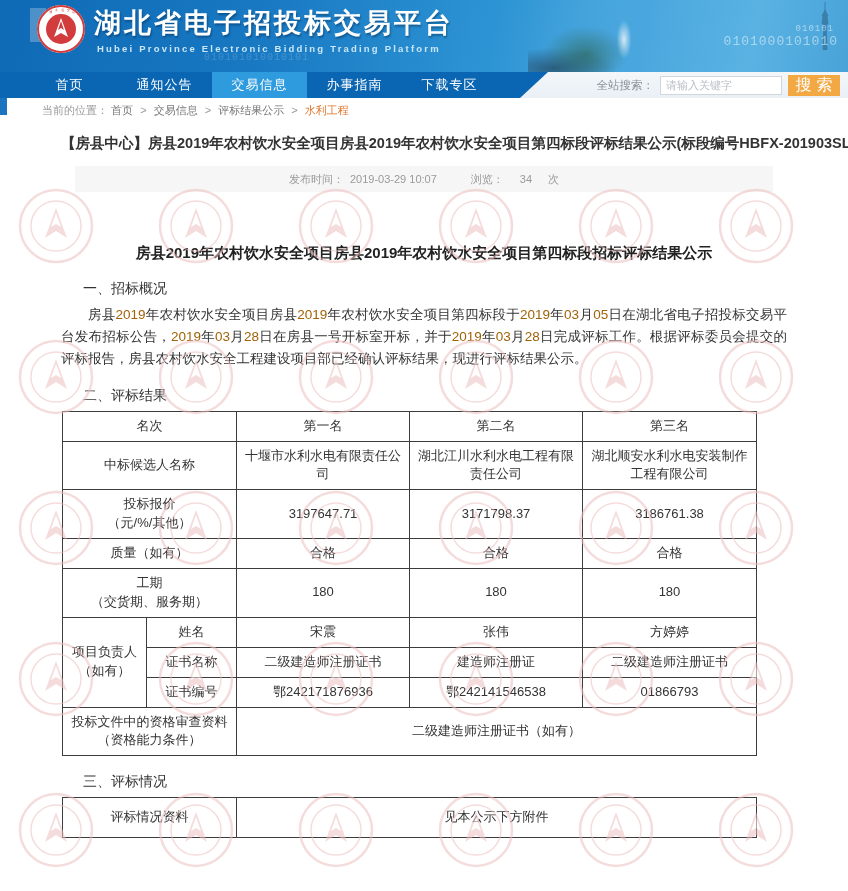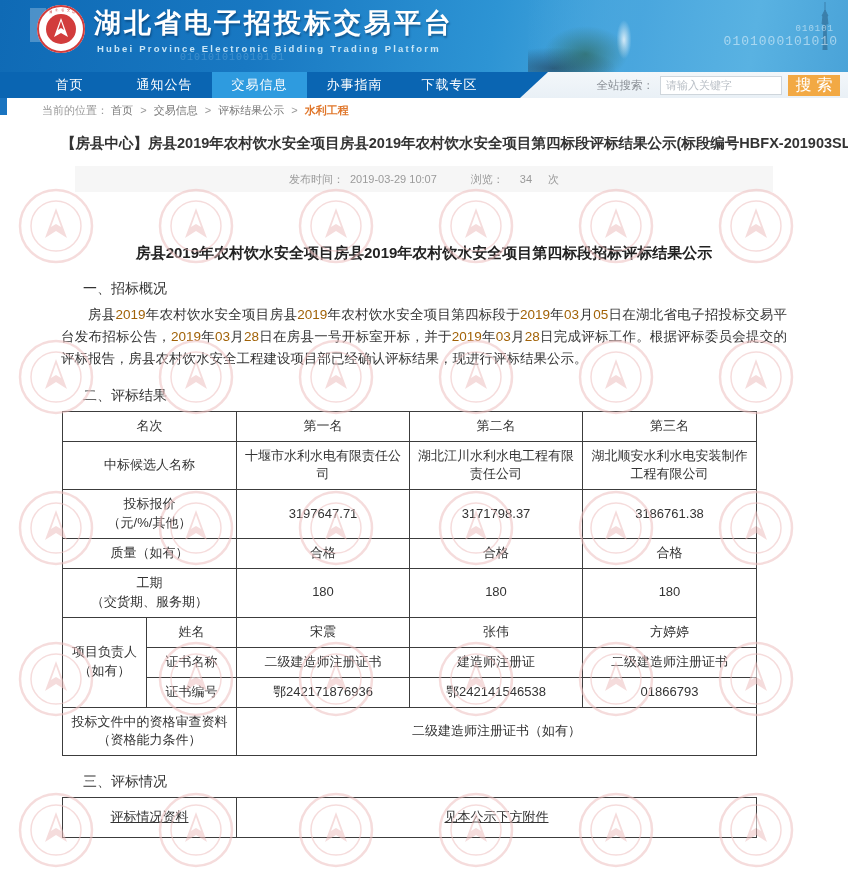--- a/index.html
+++ b/index.html
@@ -9,21 +9,21 @@
   
   .site-header { position:relative; width:848px; height:72px; overflow:hidden;
     background:linear-gradient(100deg,#0f6ab5 0%,#1878c2 30%,#2d94d4 58%,#55afe0 80%,#7cc3ea 100%); }
   .hdr-photo { position:absolute; right:0; top:0; width:320px; height:72px;
     background:
       radial-gradient(60px 40px at 18% 75%, rgba(40,90,60,.55), rgba(40,90,60,0) 70%),
       radial-gradient(90px 30px at 8% 95%, rgba(30,50,70,.6), rgba(30,50,70,0) 70%),
       radial-gradient(10px 26px at 30% 55%, rgba(235,245,250,.85), rgba(235,245,250,0) 75%),
       linear-gradient(100deg, rgba(47,148,212,0) 0%, rgba(73,166,222,.9) 35%, #59b2e2 70%, #4aa3d8 100%); }
   .hdr-tower { position:absolute; right:18px; top:2px; width:10px; height:48px; opacity:.55; }
-  .binary { position:absolute; color:#eaf6fd; opacity:.55; font-family:"Liberation Mono","DejaVu Sans Mono",monospace; letter-spacing:1px; }
+  .binary { position:absolute; color:#eaf6fd; opacity:.55; font-family:"Liberation Mono","DejaVu Sans Mono",monospace; letter-spacing:1px;margin-left:24px; }
   .binary.b1 { right:14px; top:24px; font-size:9px; }
   .binary.b2 { right:10px; top:34px; font-size:13px; }
   .binary.b3 { left:180px; top:52px; font-size:10px; opacity:.18; }
   .logo-box { position:absolute; left:30px; top:8px; width:16px; height:34px; background:rgba(255,255,255,.25); }
   .logo { position:absolute; left:36px; top:4px; width:50px; height:50px; }
   .site-title { position:absolute; left:94px; top:5px; color:#fff; font-size:27px; font-weight:bold;
     letter-spacing:3px; text-shadow:1px 2px 2px rgba(0,40,80,.45); white-space:nowrap; }
   .site-subtitle { position:absolute; left:97px; top:43px; color:#c9e6f6; font-size:9.5px;
     font-weight:bold; letter-spacing:2.2px; white-space:nowrap; }
 
@@ -40,21 +40,21 @@
     font-size:11px; padding:0 5px; color:#333; }
   .search-input::placeholder { color:#b9bfc6; }
   .search-btn { width:52px; height:21px; background:#f2a944; border:none; color:#fff;
     font-size:16px; letter-spacing:5px; padding-left:5px; cursor:pointer; }
 
   
   .breadcrumb { position:relative; height:22px; padding:5px 0 0 42px; font-size:11px; color:#999; background:#fff; }
   .bc-notch { position:absolute; left:0; top:0; width:7px; height:17px; background:#1a74c0; }
   .bc-link { color:#777; cursor:pointer; }
   .bc-sep { color:#999; margin:0 4px; }
-  .bc-current { color:#e0762a; cursor:pointer;font-weight:bold; }
+  .bc-current { color:#e0762a; cursor:pointer; }
 
   
   .article { position:relative; width:726px; margin:0 auto; z-index:1; }
   .art-title { margin-top:14px; text-align:center; font-size:14.5px; font-weight:bold;
     color:#333; white-space:nowrap; letter-spacing:0; }
   .art-meta { margin:13px 14px 0 14px; height:26px; background:#f6f6f6; display:flex;
     align-items:center; justify-content:center; font-size:11px; color:#9a9a9a; gap:6px; }
   .meta-views { margin-left:28px; }
   .meta-num { margin:0 10px; }
 
@@ -71,21 +71,21 @@
   .result-table col.cA{width:84px;} .result-table col.cB{width:90px;}
   .result-table col.cC{width:173px;} .result-table col.cD{width:173px;} .result-table col.cE{width:174px;}
   .row-rank td { height:30px; }
   .row-cand td { height:44px; }
   .row-price td { height:42px; }
   .row-qual td { height:30px;text-align:center; }
   .row-dur td { height:44px; }
   .row-sub td { height:30px; }
   .row-qres td { height:44px; }
   .sit-table col.s1{width:174px;} .sit-table col.s2{width:520px;}
-  .sit-table td { height:40px;text-decoration:underline; }
+  .sit-table td { height:40px; }
 
   .num { color:#a16207; }
 
   
   .wm-layer { position:absolute; left:0; top:160px; width:848px; height:731px;
     pointer-events:none; z-index:3; overflow:hidden; }
   .wm { position:absolute; width:76px; height:76px; opacity:.55; }
 </style>
 </head>
 <body>

